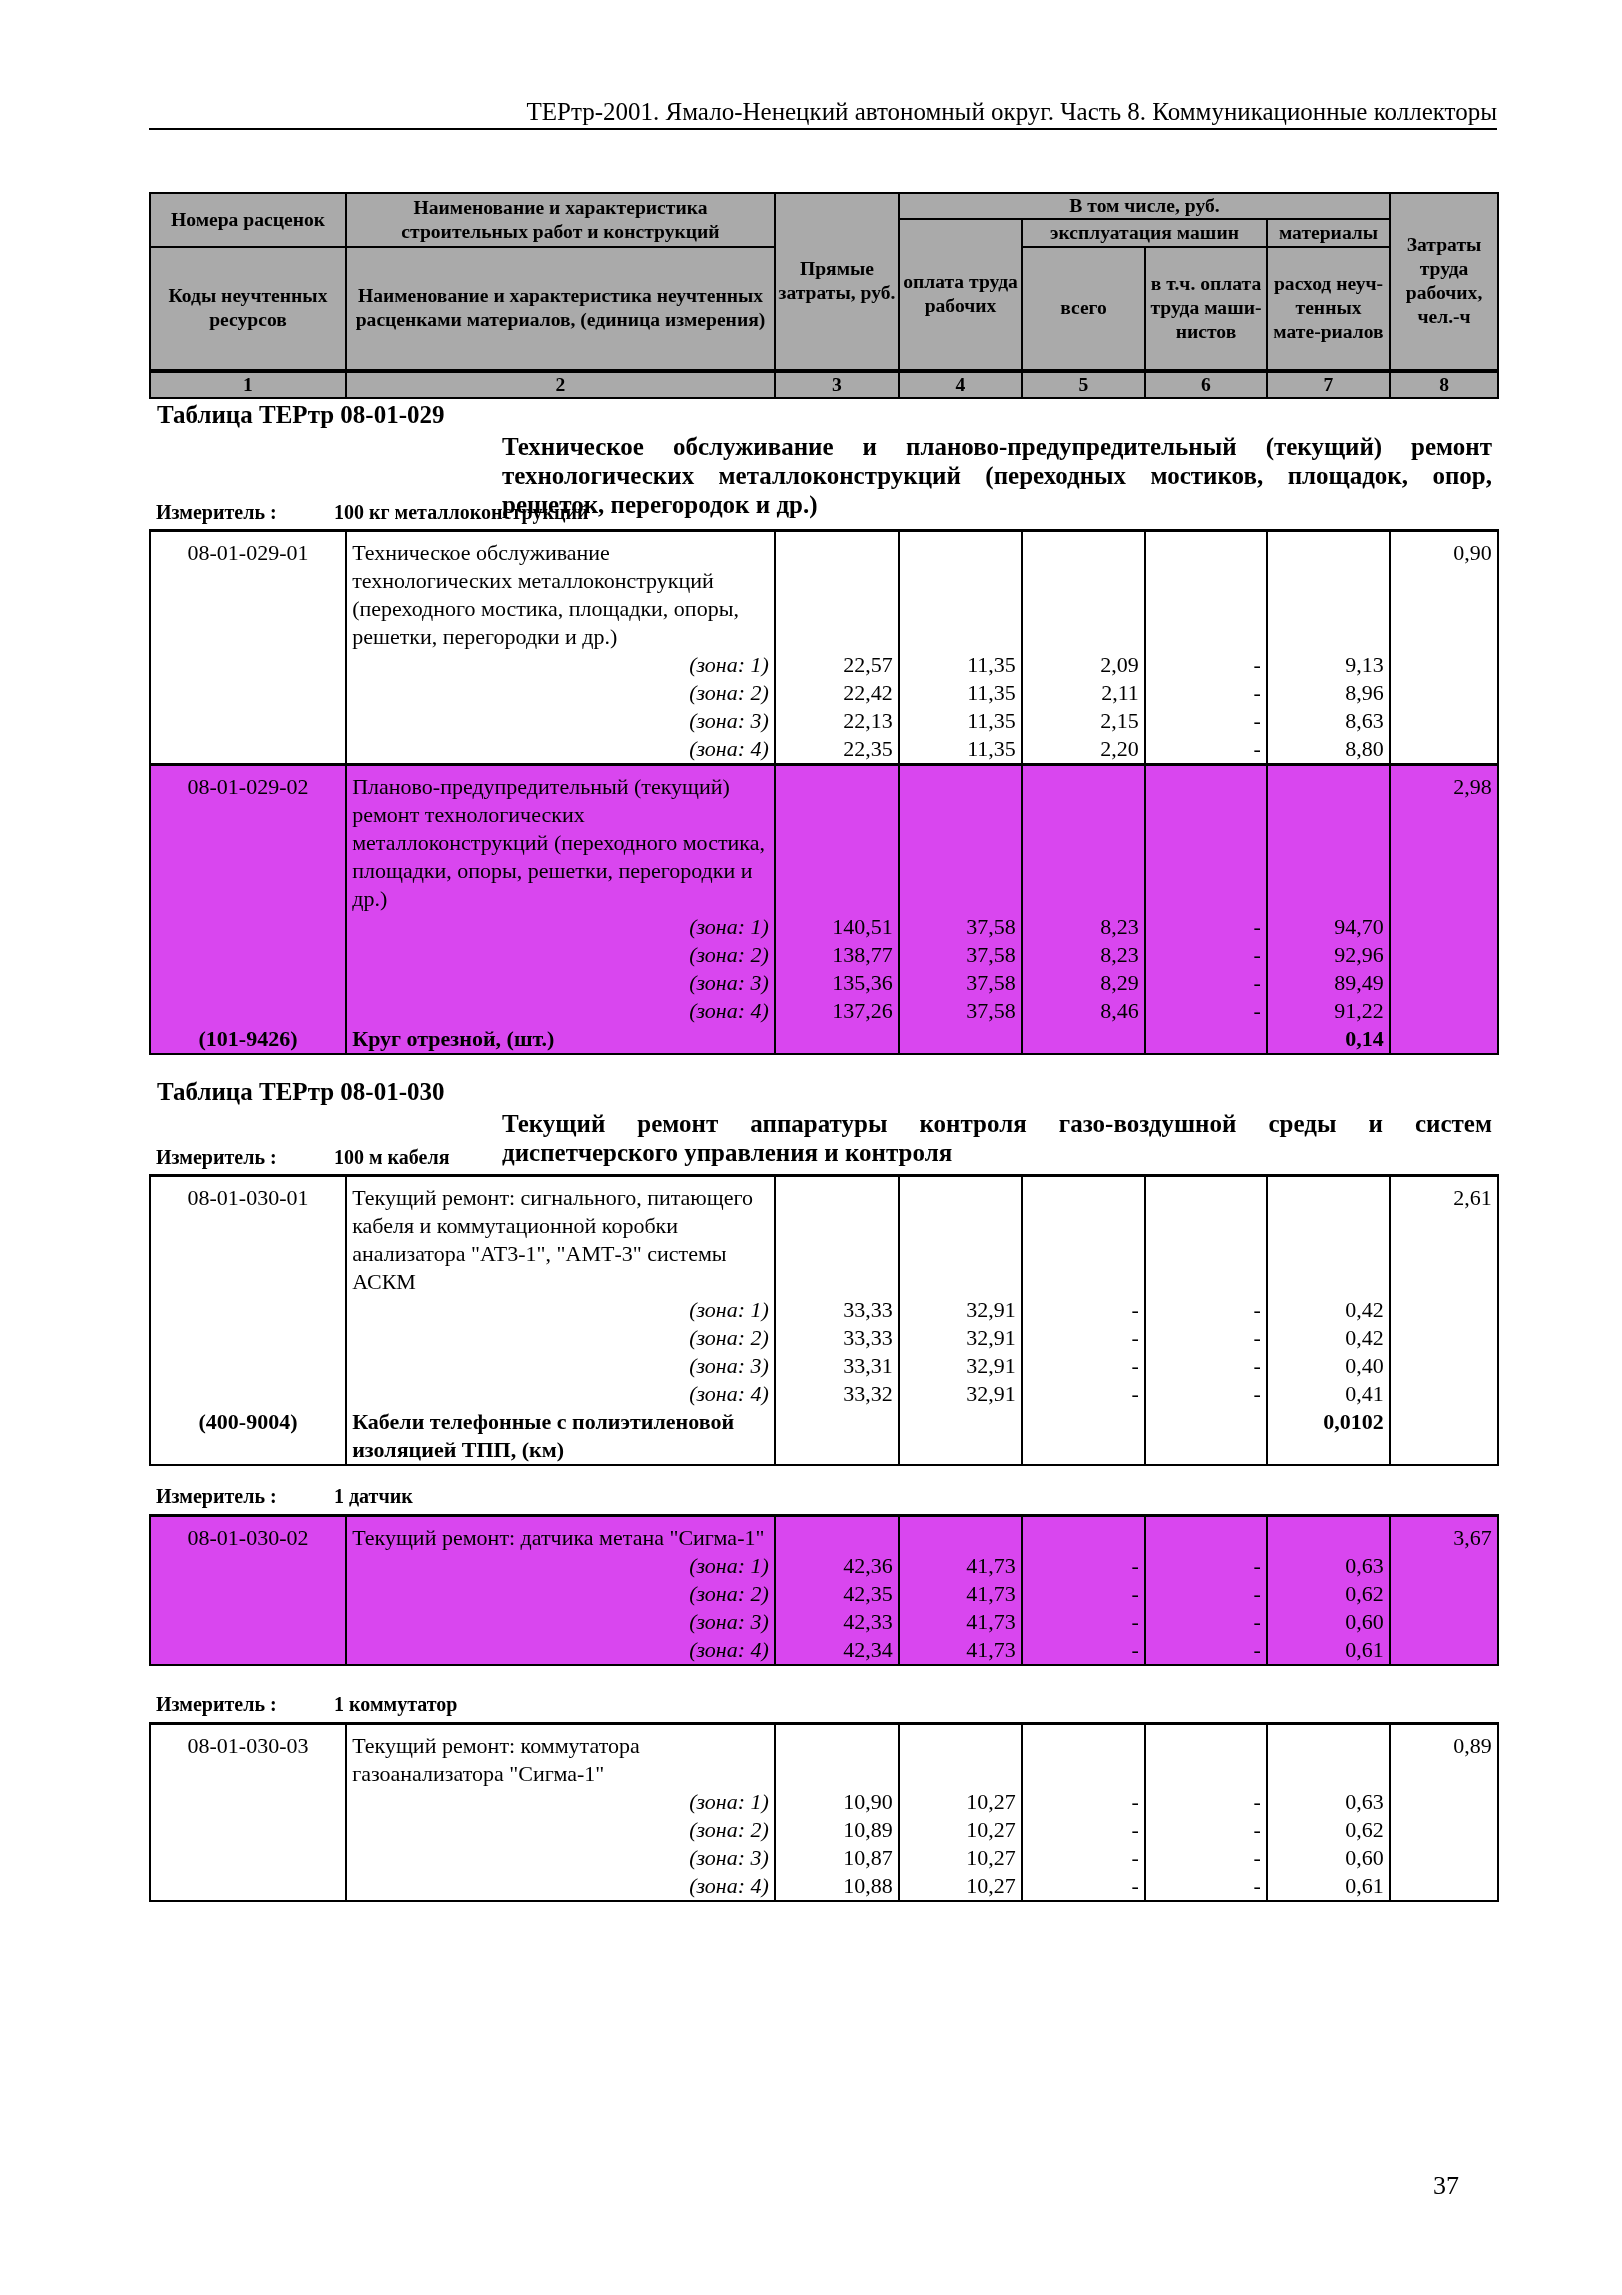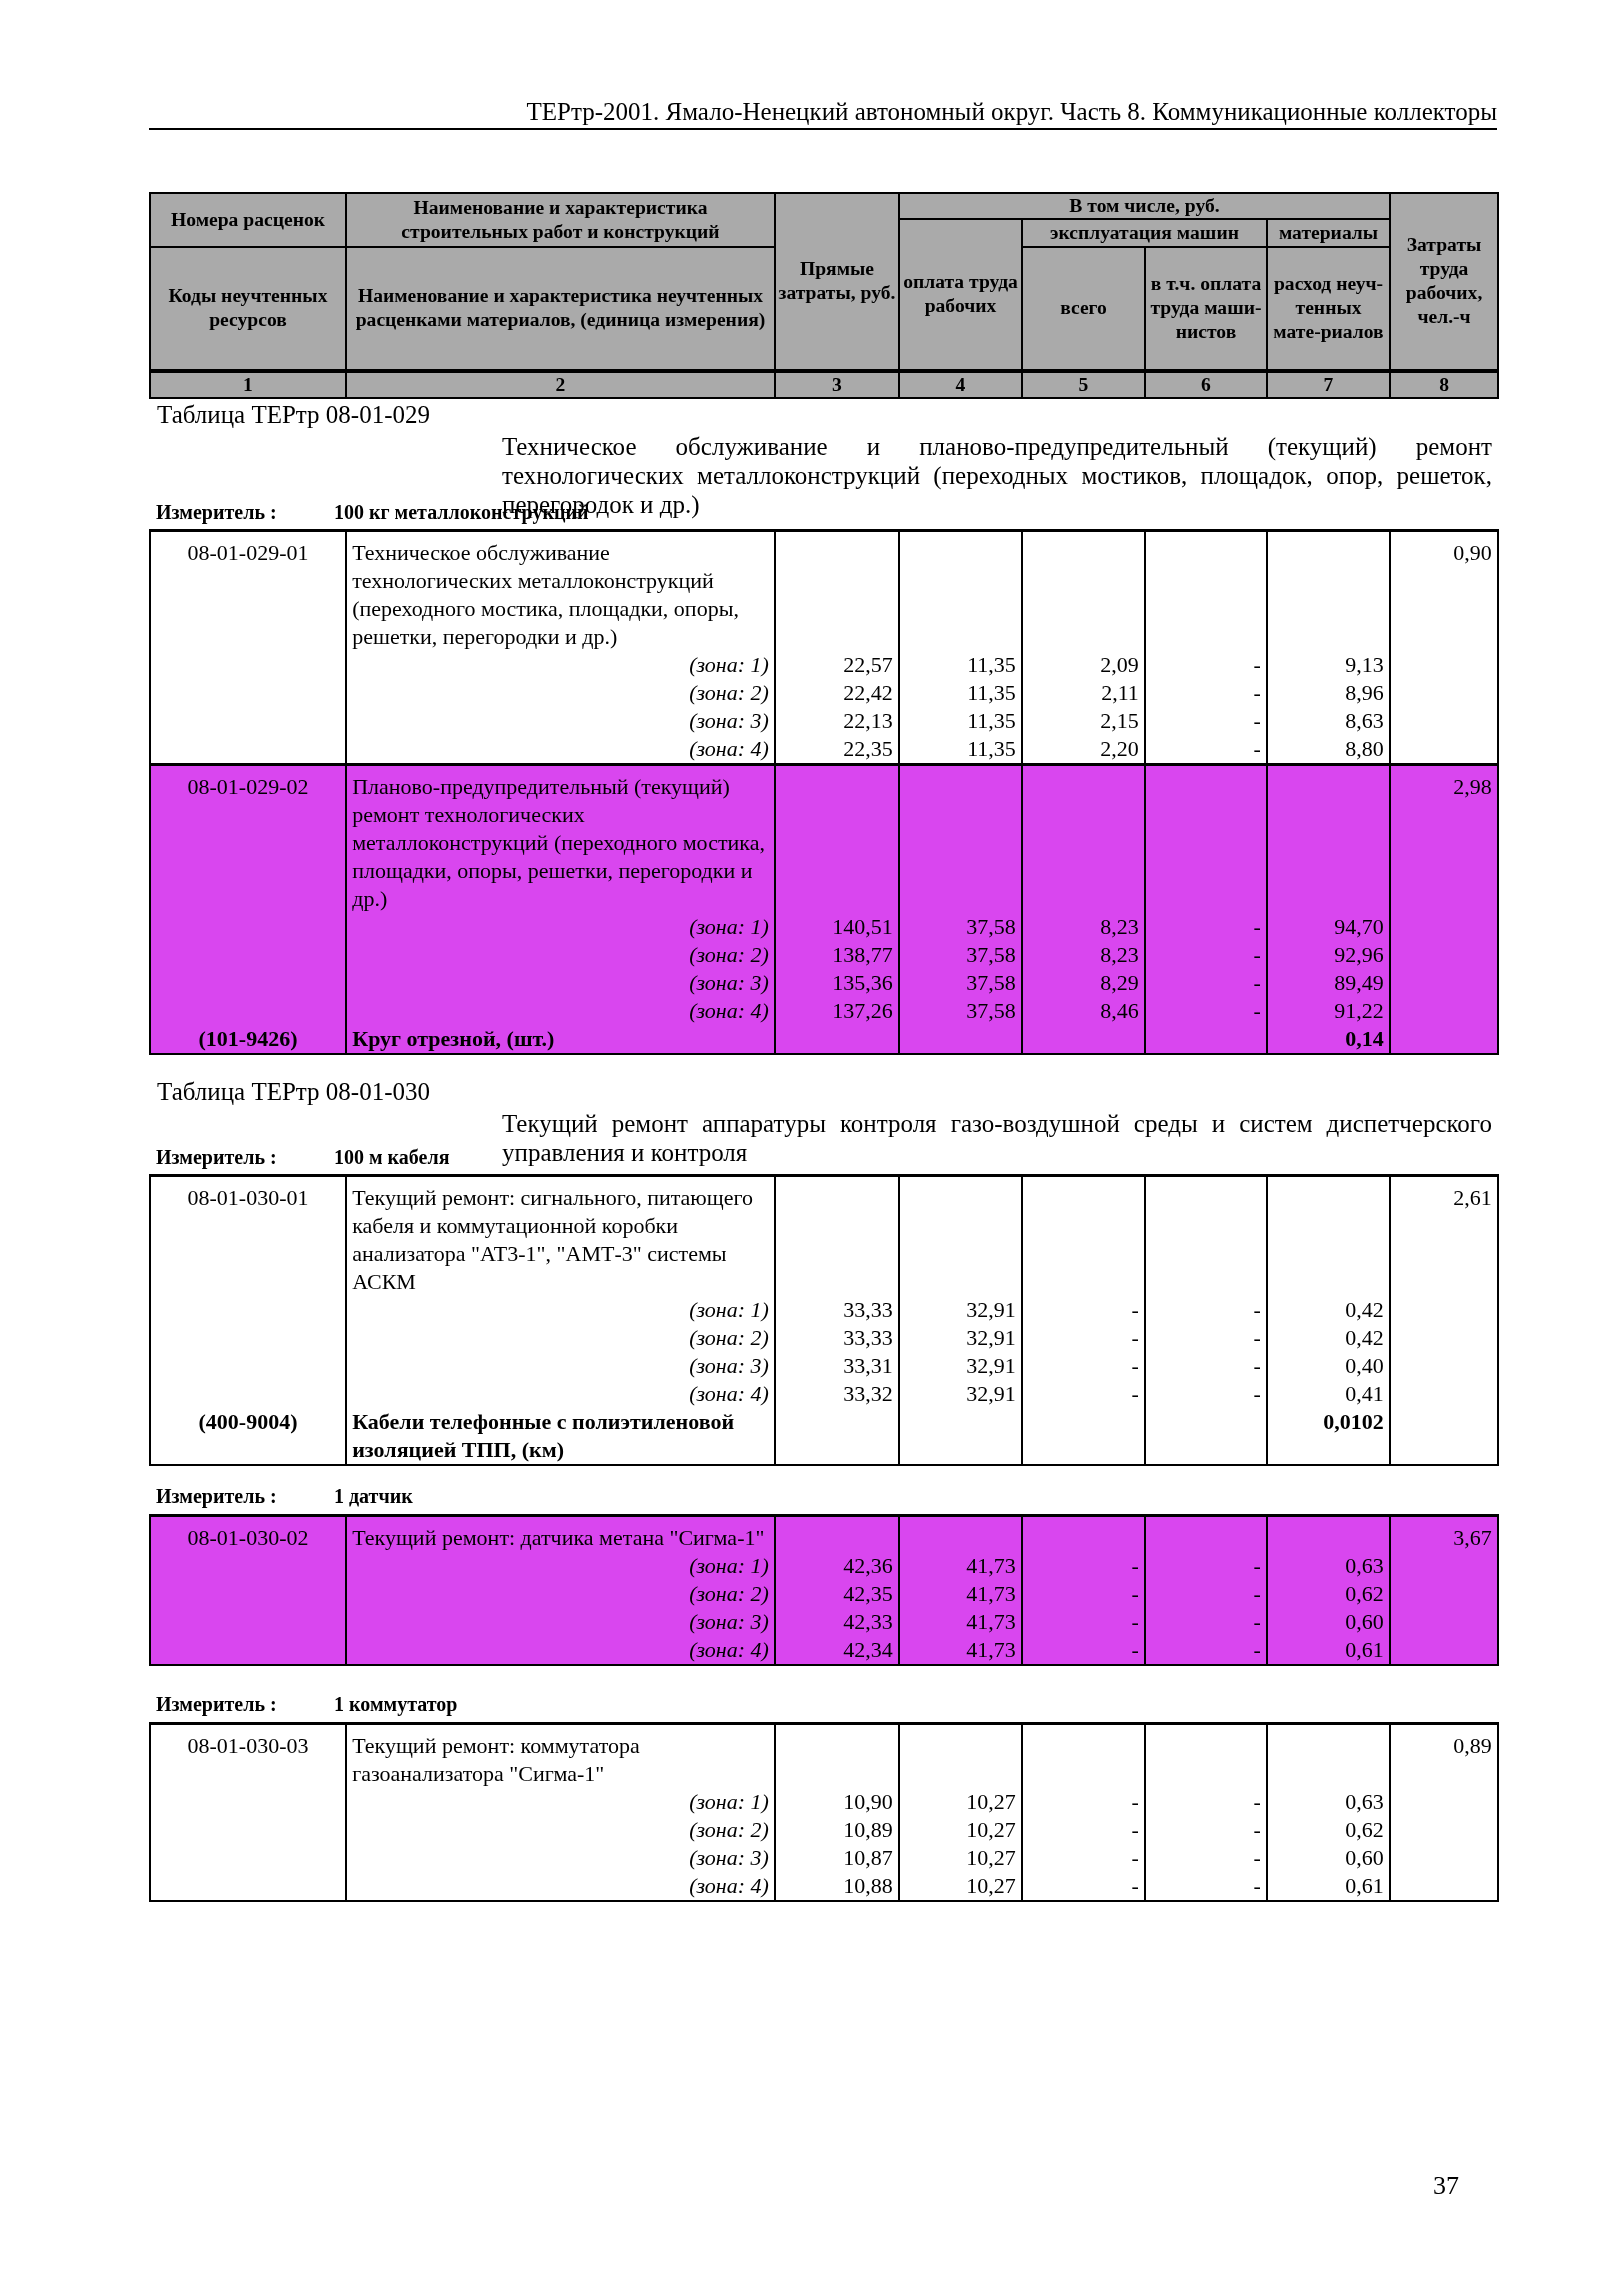--- a/index.html
+++ b/index.html
@@ -4,21 +4,21 @@
 <style>
   html, body { margin:0; padding:0; background:#ffffff; }
   body { width:1623px; height:2295px; position:relative; font-family:"Liberation Serif", serif; color:#000; }
   .page-header { position:absolute; left:149px; top:98px; width:1348px; height:30px; text-align:right; font-size:25px; border-bottom:2.6px solid #000; }
   table { border-collapse:collapse; table-layout:fixed; position:absolute; left:149px; width:1348px; font-family:"Liberation Serif", serif; }
   col.c1 { width:196px; } col.c2 { width:429px; } col.c3 { width:124px; } col.c4 { width:123px; }
   col.c5 { width:123px; } col.c6 { width:122px; } col.c7 { width:123px; } col.c8 { width:108px; }
   .hdr { top:160px; background:#aaaaaa; border:2.6px solid #000;margin-top:32px; }
   .hdr td { border:2px solid #000; text-align:center; vertical-align:middle; font-weight:bold; font-size:19.6px; line-height:24px; padding:0 2.6px; }
   .hdr tr.nums td { border-top:4.6px solid #000; height:23px; font-size:19.6px; }
-  .section-title { position:absolute; left:157px; width:1335px; font-size:25px; font-weight:normal; line-height:29px; }
+  .section-title { position:absolute; left:157px; width:1335px; font-size:25px; font-weight:bold; line-height:29px; }
   .section-title .label { position:absolute; left:0; top:0; }
   .section-title .text { margin-left:345px; text-align:justify;margin-top:32px; }
   .measure { position:absolute; left:156px; font-size:20px; font-weight:bold; }
   .measure .val { position:absolute; left:178px; white-space:nowrap; }
   .data td { border-left:2px solid #000; border-right:2px solid #000; vertical-align:top; font-size:22px; line-height:28px; padding:0 5.2px; }
   .data { border-top:3.9px solid #000; border-bottom:2px solid #000; }
   .data tr.top td { padding-top:7px; }
   .shaded { background:#d946ef; }
   .code { text-align:center; }
   .num { text-align:right; }

